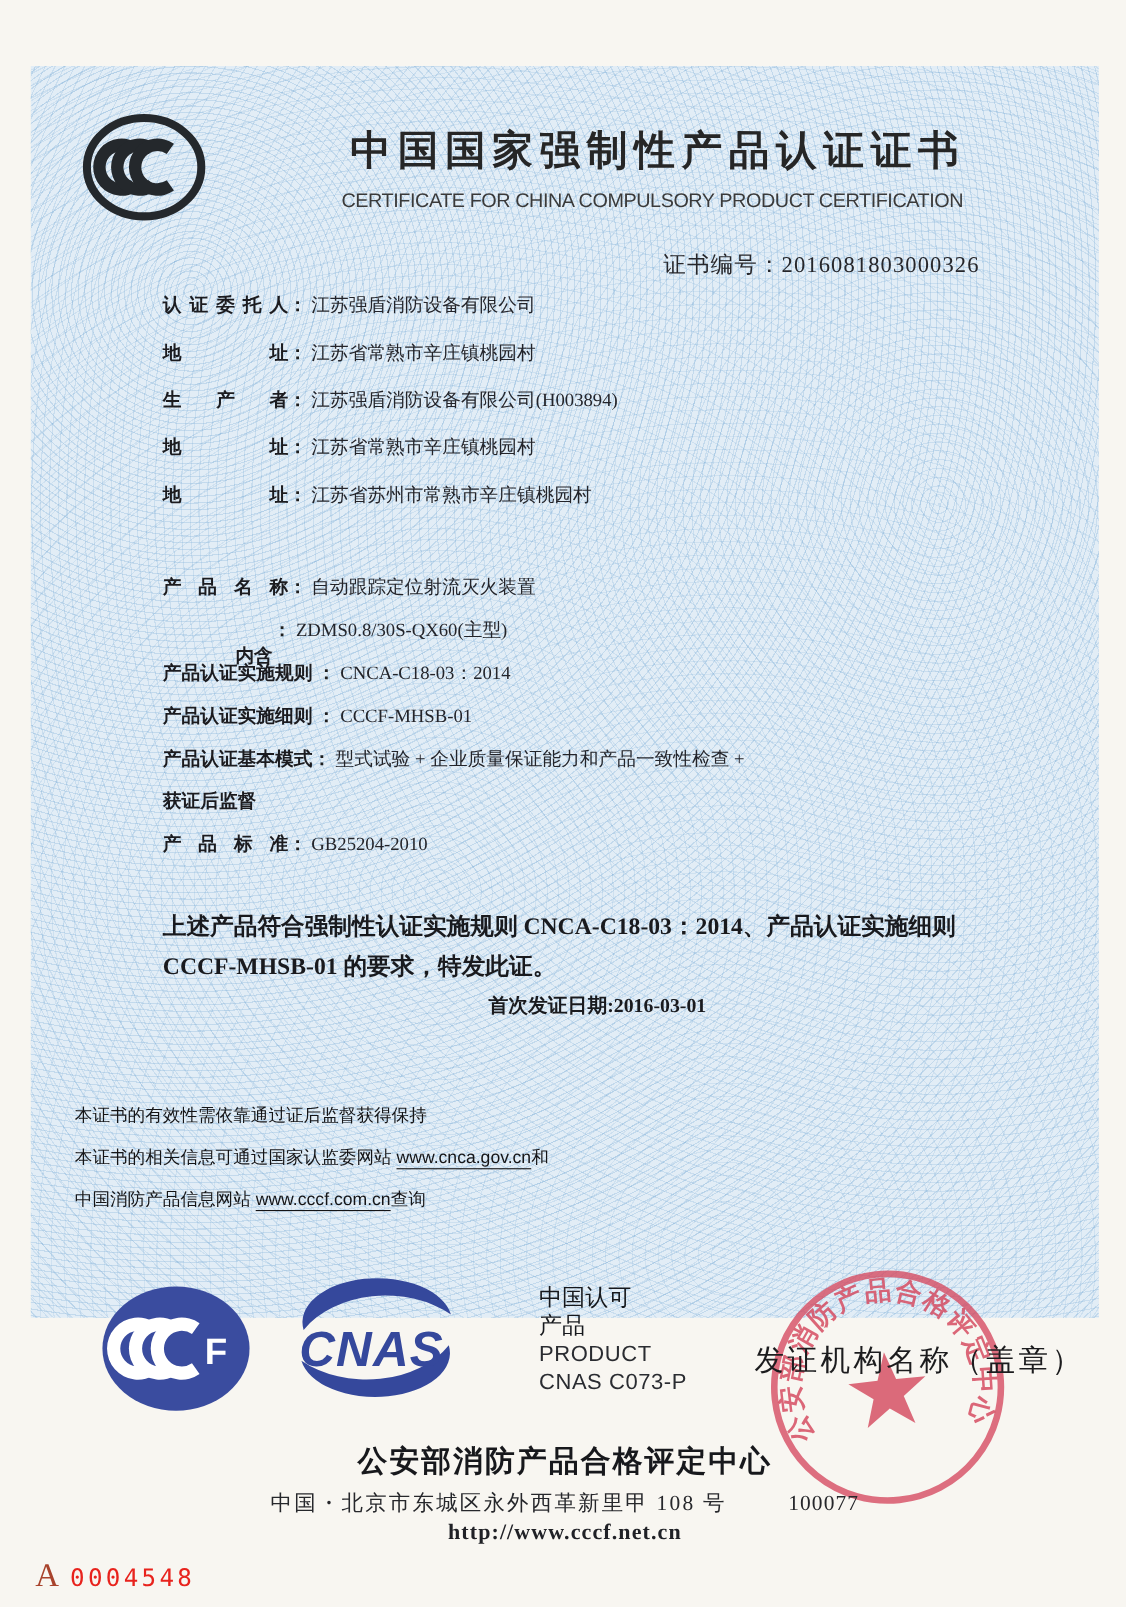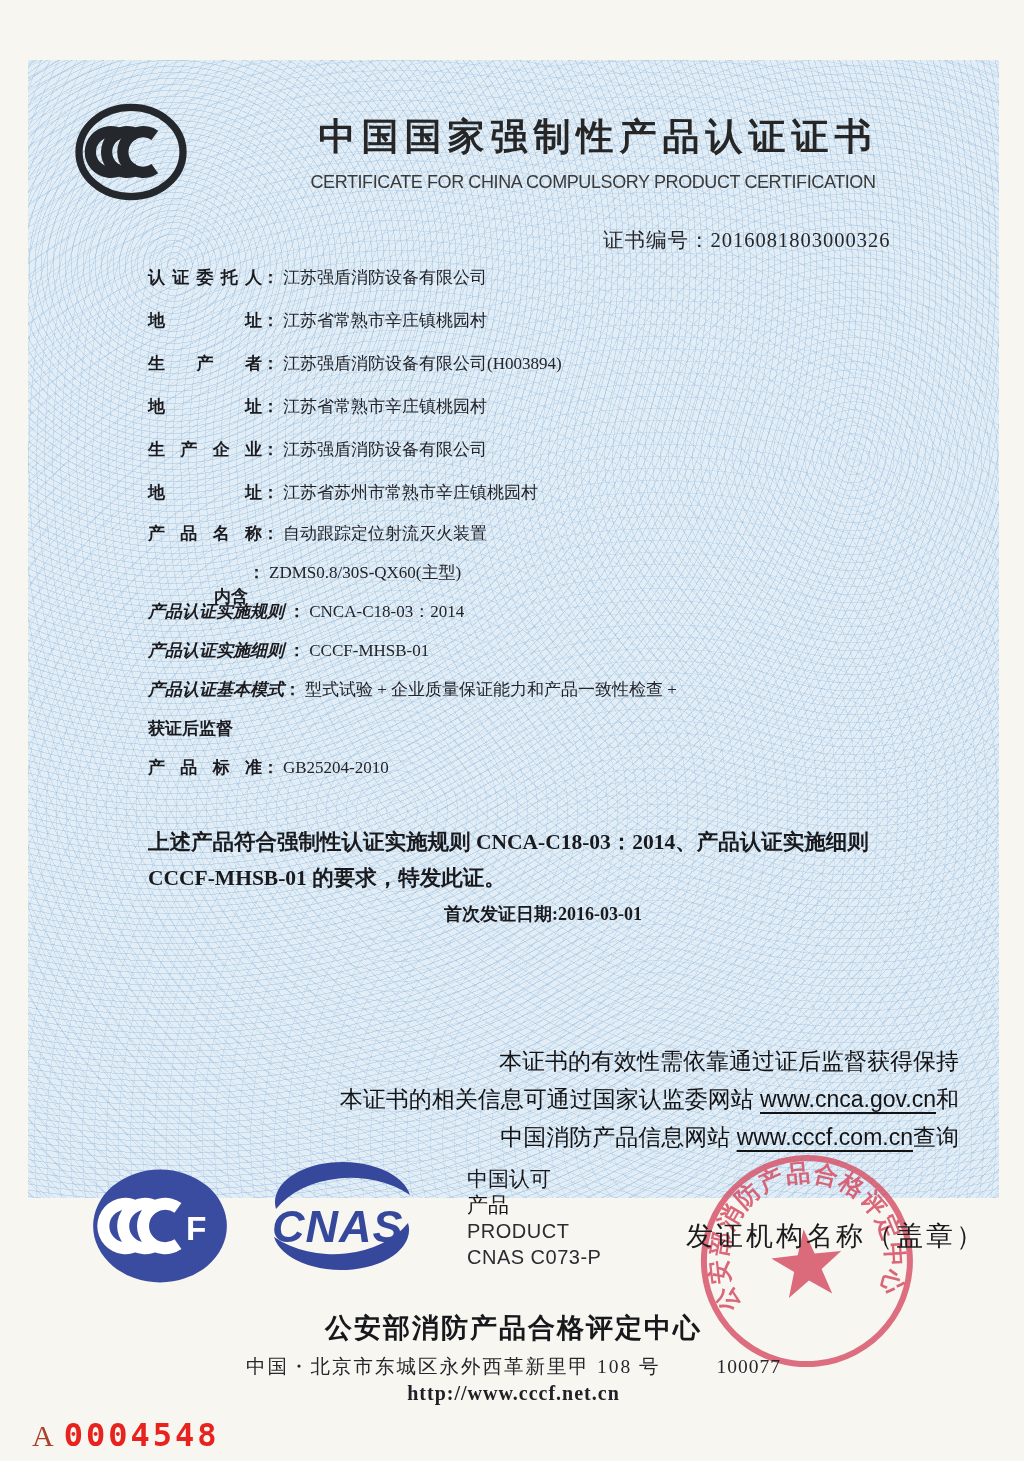--- a/index.html
+++ b/index.html
@@ -33,47 +33,47 @@
     position:absolute;left:575px;top:166px;font-size:20.5px;letter-spacing:1px;color:#26262a;white-space:nowrap;
   }
   .rowsA{position:absolute;left:120px;top:196px;width:810px;}
   .rowsB{position:absolute;left:120px;top:454px;width:810px;}
   .row{height:43px;line-height:43px;font-size:17px;white-space:nowrap;}
   .rowsB .row{height:39px;line-height:39px;}
   .lbl{
     display:inline-block;width:114px;text-align:justify;text-align-last:justify;
     font-weight:700;vertical-align:top;color:#1b1b1f;
   }
-  .lbl.wide{width:auto;text-align:right;text-align-last:auto;font-style:italic;}
+  .lbl.wide{width:auto;text-align:right;text-align-last:auto;}
   .row.indent .lbl{width:auto;text-align:left;text-align-last:auto;margin-left:66px;margin-top:24px;}
   .colon{font-weight:700;}
   .val{padding-left:4px;color:#23242a;}
   .statement{
     position:absolute;left:120px;top:764px;width:784px;
     font-size:21.5px;font-weight:700;line-height:36px;color:#191a1e;
   }
   .first-issue{
     position:absolute;left:120px;top:842px;width:790px;text-align:center;
     font-size:18px;font-weight:700;color:#191a1e;
   }
   .date-line{
     position:absolute;left:120px;top:884px;font-size:22px;white-space:nowrap;color:#191a1e;
   }
   .date-line .dl-label{font-weight:700;}
   .date-line .dl-gap{display:inline-block;width:44px;}
   .notice{
-    position:absolute;left:40px;right:40px;top:982px;text-align:right;
+    position:absolute;left:40px;right:40px;top:936px;text-align:left;
     font-family:"Liberation Sans","DejaVu Sans",sans-serif;
-    font-size:23px;color:#141416;
+    font-size:16px;color:#141416;
   }
   .notice .nl{line-height:38px;}
   .notice .url{text-decoration:underline;text-underline-offset:5px;}
   .cccf-mark{position:absolute;left:62px;top:1106px;width:140px;height:120px;}
   .cnas-mark{position:absolute;left:238px;top:1098px;width:152px;height:116px;}
-  .accred{position:absolute;left:439px;top:1106px;line-height:26px;color:#16181c;}
+  .accred{position:absolute;left:462px;top:1106px;line-height:26px;color:#16181c;}
   .accred .cn{font-size:21px;}
   .accred .en{font-family:"Liberation Sans","DejaVu Sans",sans-serif;font-size:20px;letter-spacing:.5px;color:#2a2c31;}
   .stamp{position:absolute;left:644px;top:1066px;width:272px;height:272px;transform:rotate(-6deg);opacity:.92;}
   .stamp-label{
     position:absolute;left:658px;top:1158px;z-index:3;
     font-size:27px;letter-spacing:3px;color:#1c1c1e;white-space:nowrap;
   }
   .footer-org{
     position:absolute;left:0;width:100%;top:1250px;text-align:center;
     font-size:27px;font-weight:700;letter-spacing:2px;color:#17181c;
@@ -83,21 +83,21 @@
     font-size:19.5px;letter-spacing:2px;color:#26272b;
   }
   .footer-addr .zip{margin-left:56px;letter-spacing:1px;}
   .footer-url{
     position:absolute;left:0;width:100%;top:1322px;text-align:center;
     font-size:20px;font-weight:700;letter-spacing:1px;color:#202126;
   }
   .serial{position:absolute;left:32px;top:1416px;white-space:nowrap;}
   .serial .sp{font-size:30px;color:#a8432c;font-family:"Liberation Serif",serif;}
   .serial .sn{
-    font-size:32px;font-weight:700;color:#e8231d;letter-spacing:3px;margin-left:10px;
+    font-size:22px;font-weight:400;color:#e8231d;letter-spacing:3px;margin-left:10px;
     font-family:"DejaVu Sans Mono","Liberation Mono",monospace;
   }
 </style>
 </head>
 <body>
 
 <div class="page">
 
   <svg class="ccc-logo" viewBox="0 0 150 128">
     <ellipse cx="75" cy="64" rx="64" ry="55" fill="none" stroke="#24282c" stroke-width="9"></ellipse>
@@ -107,21 +107,20 @@
   </svg>
   <div class="title-cn">中国国家强制性产品认证证书</div>
   <div class="title-en">CERTIFICATE FOR CHINA COMPULSORY PRODUCT CERTIFICATION</div>
   <div class="cert-no"><span>证书编号：</span><span>2016081803000326</span></div>
 
   <div class="rowsA">
     <div class="row"><span class="lbl">认证委托人</span><span class="colon">：</span><span class="val">江苏强盾消防设备有限公司</span></div>
     <div class="row"><span class="lbl">地址</span><span class="colon">：</span><span class="val">江苏省常熟市辛庄镇桃园村</span></div>
     <div class="row"><span class="lbl">生产者</span><span class="colon">：</span><span class="val">江苏强盾消防设备有限公司(H003894)</span></div>
     <div class="row"><span class="lbl">地址</span><span class="colon">：</span><span class="val">江苏省常熟市辛庄镇桃园村</span></div>
-    <div class="row"><span class="lbl">生产企业</span><span class="colon">：</span><span class="val">江苏强盾消防设备有限公司</span></div>
     <div class="row"><span class="lbl">地址</span><span class="colon">：</span><span class="val">江苏省苏州市常熟市辛庄镇桃园村</span></div>
   </div>
 
   <div class="rowsB">
     <div class="row"><span class="lbl">产品名称</span><span class="colon">：</span><span class="val">自动跟踪定位射流灭火装置</span></div>
     <div class="row indent"><span class="lbl">内含</span><span class="colon">：</span><span class="val">ZDMS0.8/30S-QX60(主型)</span></div>
     <div class="row"><span class="lbl wide">产品认证实施规则</span><span class="colon"> ：</span><span class="val">CNCA-C18-03：2014</span></div>
     <div class="row"><span class="lbl wide">产品认证实施细则</span><span class="colon"> ：</span><span class="val">CCCF-MHSB-01</span></div>
     <div class="row"><span class="lbl wide">产品认证基本模式</span><span class="colon">：</span><span class="val">型式试验 + 企业质量保证能力和产品一致性检查 +</span></div>
     <div class="row"><span class="val" style="padding-left:0;color:#1b1b1f;font-weight:700;">获证后监督</span></div>

